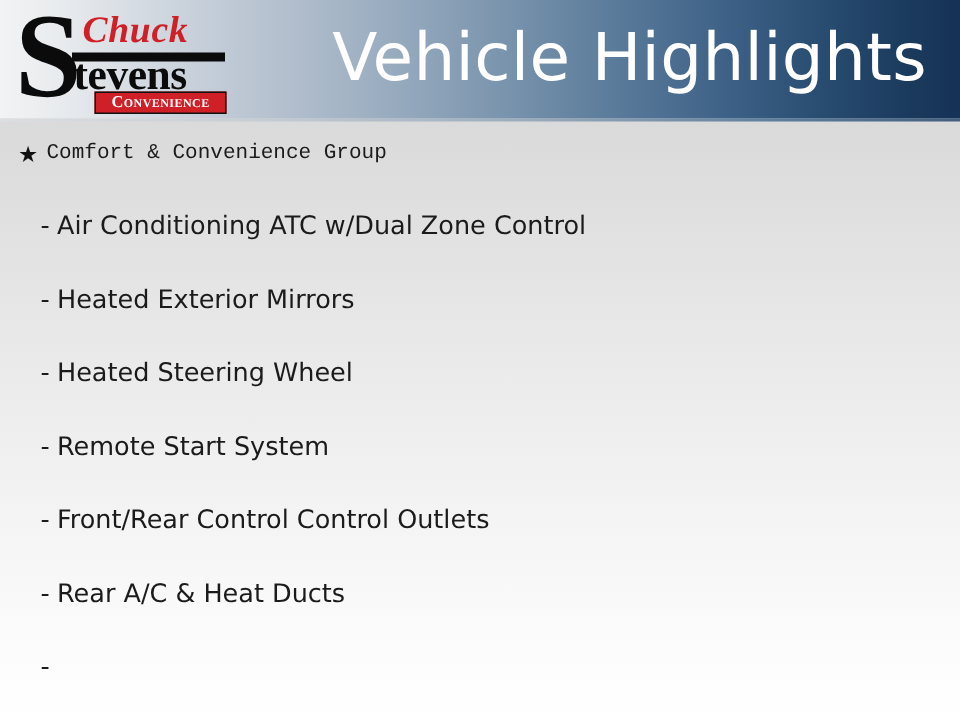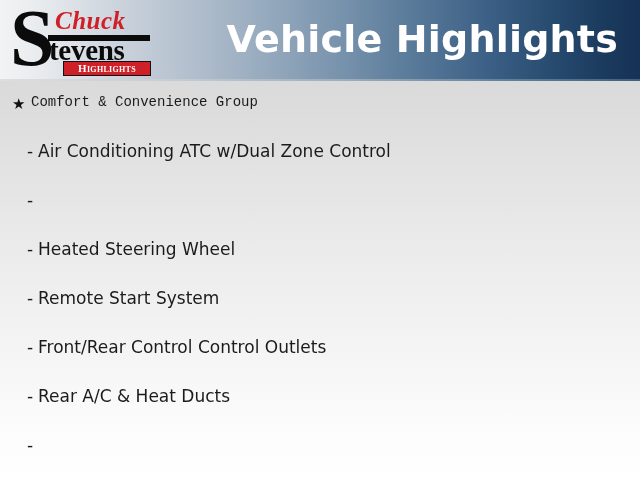--- a/index.html
+++ b/index.html
@@ -131,23 +131,23 @@
     letter-spacing: .3px;
     font-variant: small-caps;
   }
 
   
   .header-title {
     position: absolute;
     right: 22px;
     top: 14px;
     font-family: "DejaVu Sans", "Liberation Sans", sans-serif;
-    font-size: 38px;
+    font-size: 44px;
     line-height: 50px;
-    font-weight: 700;
+    font-weight: 400;
     color: #ffffff;
     letter-spacing: .2px;
     white-space: nowrap;
   }
 
   
   .content {
     position: absolute;
     left: 0;
     top: 86px;
@@ -210,40 +210,41 @@
 
   <div class="header"></div>
   <div class="header-underline"></div>
 
   <div class="logo">
     <span class="logo-s">S</span>
     <span class="logo-chuck">Chuck</span>
     <span class="logo-bar"></span>
     <span class="logo-tevens">tevens</span>
     <span class="logo-auto">
-      <span class="logo-auto-text">Highlights</span>
+      <span class="logo-auto-text">Convenience</span>
     </span>
   </div>
 
   <div class="header-title">Vehicle Highlights</div>
 
   <div class="content">
 
     <div class="hl-group">
       <span class="star-icon">★</span>
       <span class="group-label">Comfort &amp; Convenience Group</span>
     </div>
 
     <div class="hl-item">
       <span class="dash-mark">-</span>
       <span class="item-label">Air Conditioning ATC w/Dual Zone Control</span>
     </div>
 
     <div class="hl-item">
       <span class="dash-mark">-</span>
+      <span class="item-label">Heated Exterior Mirrors</span>
     </div>
 
     <div class="hl-item">
       <span class="dash-mark">-</span>
       <span class="item-label">Heated Steering Wheel</span>
     </div>
 
     <div class="hl-item">
       <span class="dash-mark">-</span>
       <span class="item-label">Remote Start System</span>

